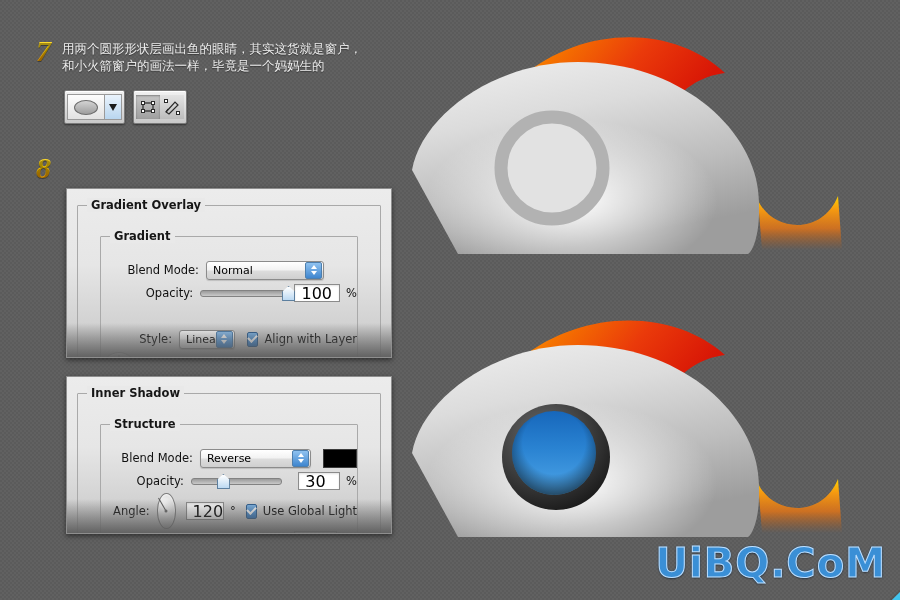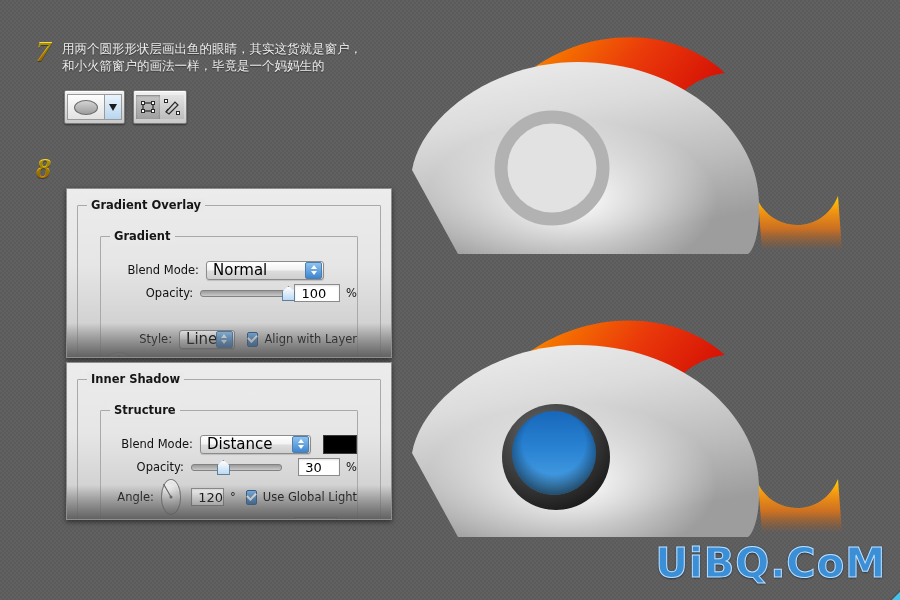--- a/index.html
+++ b/index.html
@@ -79,56 +79,56 @@
     box-shadow:0 2px 5px rgba(0,0,0,.5);
     overflow:hidden;
     color:#000;
   }
   .ps-panel::after{ 
     content:"";position:absolute;left:0;right:0;bottom:0;height:34px;
     background:linear-gradient(180deg,rgba(91,91,91,0) 0%,rgba(91,91,91,.55) 60%,rgba(91,91,91,.92) 100%);
     pointer-events:none;
   }
   #panel-gradient{left:66px;top:188px;width:324px;height:168px;text-decoration:underline;}
-  #panel-innershadow{left:66px;top:362px;width:324px;height:156px;}
+  #panel-innershadow{left:66px;top:376px;width:324px;height:156px;}
 
   .group{
     position:absolute;border:1px solid #a9a9a9;border-radius:1px;
   }
   .group-title{
     position:absolute;top:-8px;left:9px;background:#e9e9e9;padding:0 4px;
     font-size:11.5px;font-weight:bold;color:#161616;white-space:nowrap;
     font-family:"DejaVu Sans","Liberation Sans",sans-serif;
   }
   .outer-group{left:10px;top:16px;right:10px;bottom:-20px;}
   .inner-group{left:22px;top:30px;right:22px;bottom:-40px;}
 
   .row{position:absolute;display:flex;align-items:center;height:18px;font-size:11.5px;
     font-family:"DejaVu Sans","Liberation Sans",sans-serif;}
   .lbl{text-align:right;color:#111;padding-right:7px;white-space:nowrap;}
 
   .combo{
     height:17px;border:1px solid #8b8b8b;border-radius:3px;
     background:linear-gradient(180deg,#ffffff 0%,#f3f3f3 45%,#dcdcdc 55%,#cfcfcf 100%);
     display:flex;align-items:center;box-shadow:0 1px 1px rgba(0,0,0,.15);
-    font-size:15px;color:#000;padding-left:6px;position:relative;
+    font-size:11px;color:#000;padding-left:6px;position:relative;
   }
   .combo .stepper{
     position:absolute;right:1px;top:0;bottom:0;width:15px;border-radius:2px;
     background:linear-gradient(180deg,#8fc2f0,#3f86cf);
     display:flex;flex-direction:column;align-items:center;justify-content:center;gap:2px;
     border:1px solid #4d7fae;
   }
   .stepper i{width:0;height:0;border-left:3px solid transparent;border-right:3px solid transparent;display:block;}
   .stepper i.up{border-bottom:4px solid #fff;}
   .stepper i.dn{border-top:4px solid #fff;}
 
   .numbox{
     height:16px;border:1px solid #8b8b8b;background:#fff;
-    display:flex;align-items:center;padding-left:6px;font-size:13px;color:#000;
+    display:flex;align-items:center;padding-left:6px;font-size:16px;color:#000;
     box-shadow:inset 0 1px 2px rgba(0,0,0,.12);
   }
   .unit{padding-left:6px;font-size:11.5px;color:#111;}
 
   .slider{position:relative;height:14px;display:flex;align-items:center;}
   .slider .track{
     height:5px;width:100%;border-radius:3px;
     background:linear-gradient(180deg,#9a9a9a,#c9c9c9);
     border:1px solid #828282;
   }
@@ -292,21 +292,21 @@
 
   <div class="ps-panel" id="panel-innershadow">
     <div class="group outer-group">
       <div class="group-title">Inner Shadow</div>
       <div class="group inner-group">
         <div class="group-title">Structure</div>
 
         <div class="row" style="left:0;top:24px;width:100%;">
           <span class="lbl" style="width:98px;">Blend Mode:</span>
           <span class="combo" style="width:110px;">
-            <span>Distance</span>
+            <span>Reverse</span>
             <span class="stepper">
                 <i class="up"></i>
                 <i class="dn"></i>
               </span>
           </span>
           <span class="swatch color-swatch" style="width:34px;margin-left:12px;"></span>
         </div>
 
         <div class="row" style="left:0;top:47px;width:100%;">
           <span class="lbl" style="width:98px;">Opacity:</span>

